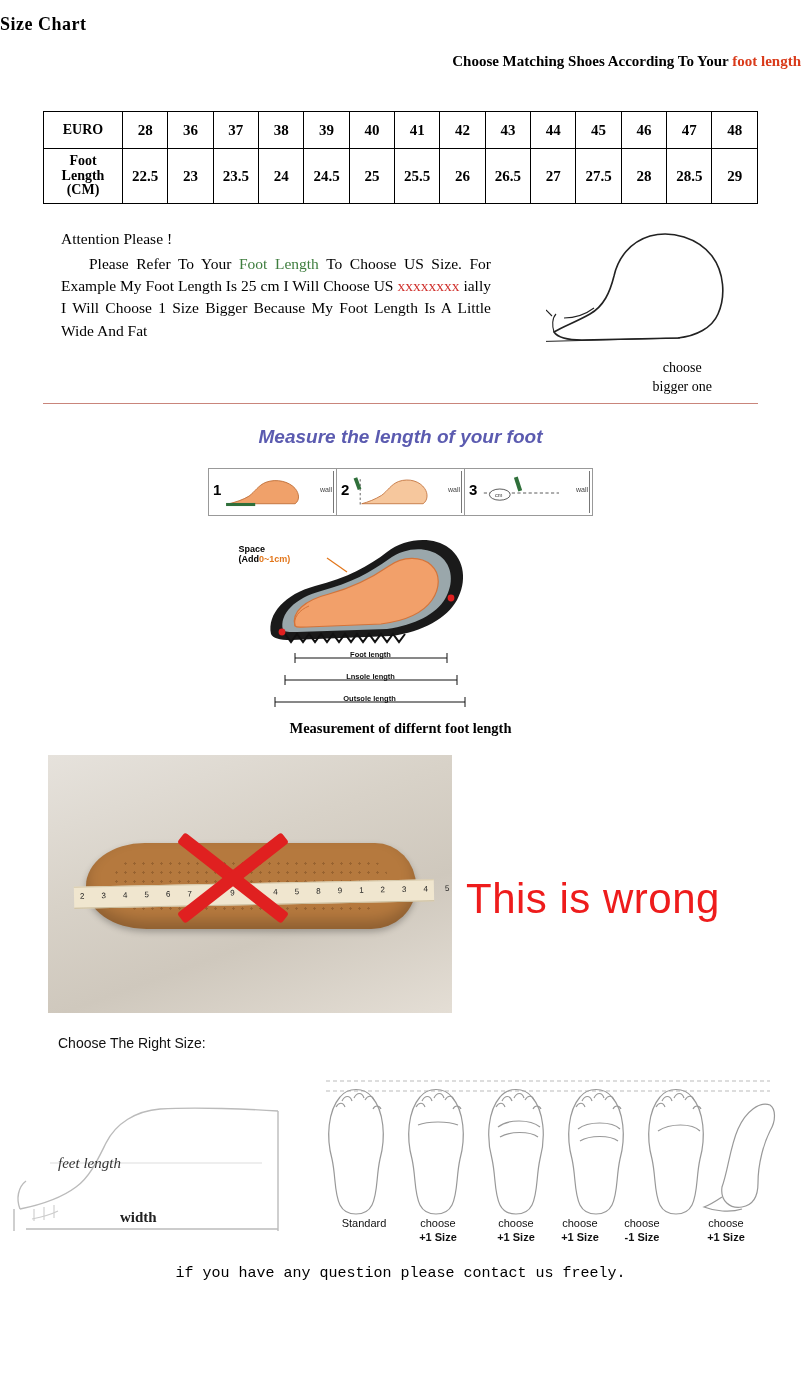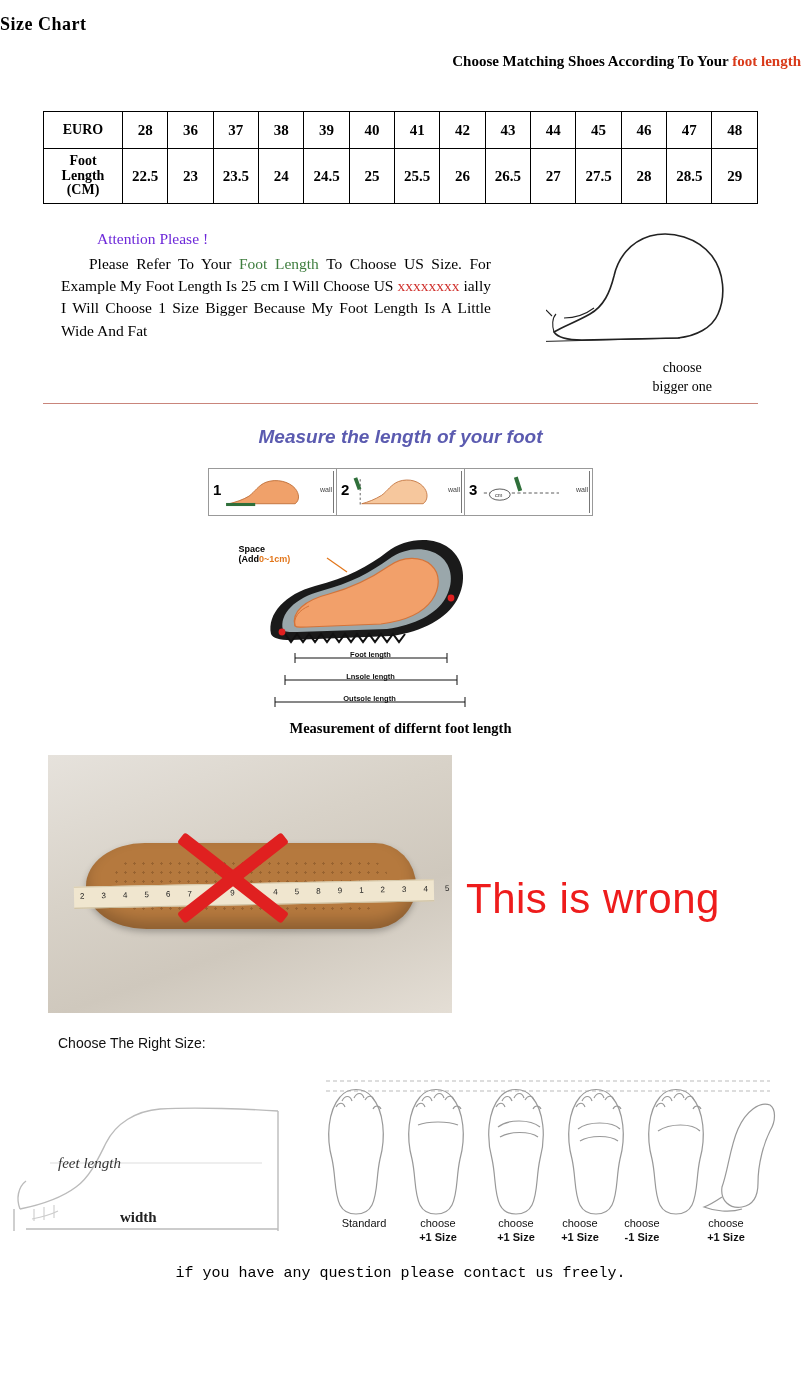--- a/index.html
+++ b/index.html
@@ -83,24 +83,23 @@
     position: absolute;
     left: 18px;
     top: 14px;
     width: 430px;
     font-family: "Liberation Serif", serif;
     font-size: 15.5px;
     line-height: 1.45;
     text-align: justify;
   }
   .attn-head {
-    color: #6d28d9;
+    color: #000000;
     display: block;
     margin-bottom: 2px;
-    margin-left: 36px;
   }
   .attn-body {
     display: block;
     text-indent: 28px;
   }
   .attn-body .green {
     color: #3e7d3e;
   }
   .attn-body .red {
     color: #d0312d;

